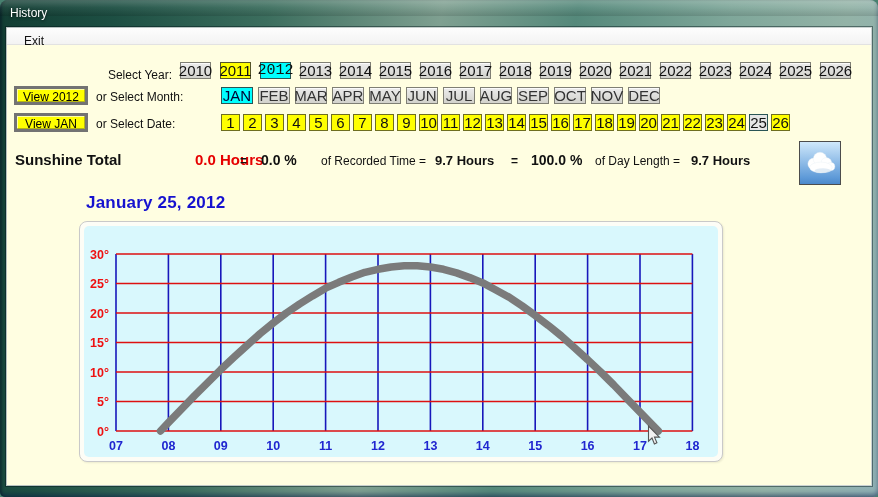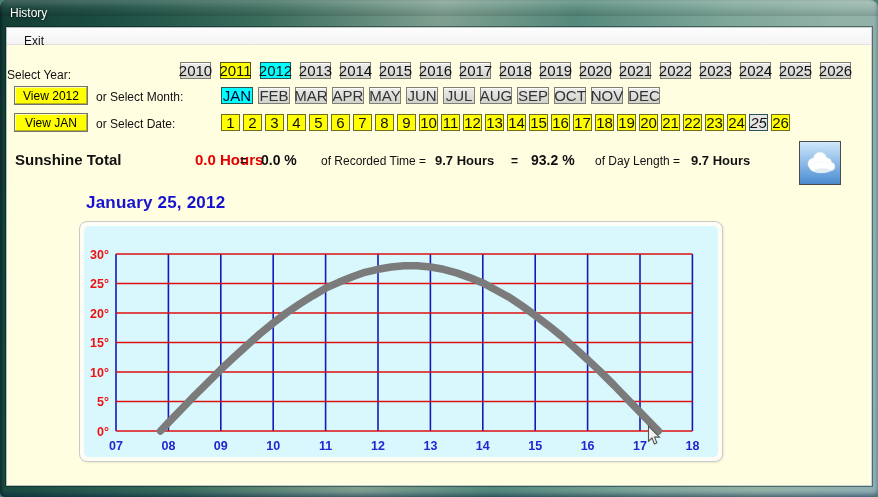--- a/index.html
+++ b/index.html
@@ -13,28 +13,28 @@
   .inner{position:absolute;left:7px;top:28px;right:7px;bottom:12px;background:#fffee1;
          box-shadow:0 0 0 1px rgba(255,255,255,.7),0 0 0 2px rgba(0,20,25,.45);}
   .menubar{position:absolute;left:0;top:0;right:0;height:17px;background:linear-gradient(#fdfdfd,#f3f3f3);border-bottom:1px solid #e2e2e2;}
   .menu-item{display:inline-block;margin-left:17px;font-size:12px;color:#111;line-height:26px;cursor:default;}
   .client{position:absolute;left:0;top:27px;right:0;bottom:0;background:#fffee1;}
 
   
   .row{position:absolute;left:0;right:0;}
   .row-label{font-size:12px;color:#111;}
   .row-year{top:4px;display:flex;align-items:center;}
-  .row-year .row-label{width:165px;margin-right:8px;margin-top:9px;}
+  .row-year .row-label{width:165px;text-align:right;margin-right:8px;margin-top:9px;}
   .btn{display:inline-flex;align-items:center;justify-content:center;font-size:15px;color:#111;
        border:1px solid #7f7f74;background:linear-gradient(#ececec,#d2d2cc);padding:0;cursor:pointer;
        box-shadow:inset 0 1px 0 rgba(255,255,255,.8);}
   .yr{width:31px;height:17px;margin-right:9px;}
   .mn{width:32px;height:17px;margin-right:5px;color:#333;}
   .dt{width:19px;height:17px;margin-right:3px;background:#ffff00;border:1px solid #6e6e20;box-shadow:none;}
-  .view-btn{position:absolute;left:7px;top:0;width:74px;height:19px;background:#ffff00;border:1px solid #737373;
+  .view-btn{position:absolute;left:7px;top:0;width:74px;height:19px;background:#ffff00;border:3px solid #737373;
             font-size:12px;box-shadow:inset -1px -1px 0 rgba(120,120,40,.55), inset 1px 1px 0 rgba(255,255,255,.65);}
   .row-month{top:31px;height:21px;}
   .row-date{top:58px;height:21px;}
   .row-month .row-label,.row-date .row-label{position:absolute;left:89px;top:4px;}
   .opt-strip{position:absolute;left:174px;top:1px;display:flex;padding-left:40px;}
 
   
   .row-summary{top:92px;height:26px;}
   .row-summary span{position:absolute;white-space:nowrap;color:#111;}
   .s-title{left:8px;top:4px;font-size:15px;font-weight:bold;}
@@ -71,21 +71,21 @@
     <div class="menubar">
       <span class="menu-item">Exit</span>
     </div>
     <div class="client">
 
       <div class="row row-year">
         <span class="row-label">Select Year:</span>
         <span style="display:flex;">
             <button class="btn yr">2010</button>
             <button class="btn yr" style="background: rgb(255, 255, 0); border: 1px solid rgb(85, 85, 42); box-shadow: none;">2011</button>
-            <button class="btn yr" style="background: rgb(0, 255, 255); border: 1px solid rgb(42, 85, 85); box-shadow: none;">2012</button>
+            <button class="btn yr" style="background: rgb(0, 255, 255); border: 1px solid rgb(42, 85, 85); box-shadow: none; font-family: Liberation Mono, monospace;">2012</button>
             <button class="btn yr">2013</button>
             <button class="btn yr">2014</button>
             <button class="btn yr">2015</button>
             <button class="btn yr">2016</button>
             <button class="btn yr">2017</button>
             <button class="btn yr">2018</button>
             <button class="btn yr">2019</button>
             <button class="btn yr">2020</button>
             <button class="btn yr">2021</button>
             <button class="btn yr">2022</button>
@@ -136,34 +136,34 @@
             <button class="btn dt">15</button>
             <button class="btn dt">16</button>
             <button class="btn dt">17</button>
             <button class="btn dt">18</button>
             <button class="btn dt">19</button>
             <button class="btn dt">20</button>
             <button class="btn dt">21</button>
             <button class="btn dt">22</button>
             <button class="btn dt">23</button>
             <button class="btn dt">24</button>
-            <button class="btn dt" style="background: #e5e5e5; border: 1px solid rgb(42, 85, 85); font-style: italic;">25</button>
+            <button class="btn dt" style="background: #e5e5e5; border: 1px solid rgb(42, 85, 85);">25</button>
             <button class="btn dt">26</button>
           </span>
       </div>
 
       <div class="row row-summary">
         <span class="s-title">Sunshine Total</span>
         <span class="s-sun" style="color: rgb(230, 0, 0); margin-left: 44px;">0.0 Hours</span>
         <span class="s-eq1">=</span>
         <span class="s-pct1">0.0 %</span>
         <span class="s-lbl1">of Recorded Time =</span>
         <span class="s-hrs1">9.7 Hours</span>
         <span class="s-eq2">=</span>
-        <span class="s-pct2">93.2 %</span>
+        <span class="s-pct2">100.0 %</span>
         <span class="s-lbl2">of Day Length =</span>
         <span class="s-hrs2">9.7 Hours</span>
       </div>
 
       <button class="weather-btn" title="">
         <svg viewBox="0 0 40 36">
           <g fill="#ffffff" stroke="#e6eef5" stroke-width="0.4">
             <circle cx="13" cy="19" r="6.5"></circle>
             <circle cx="20" cy="13.5" r="7.5"></circle>
             <circle cx="27" cy="18" r="6"></circle>

